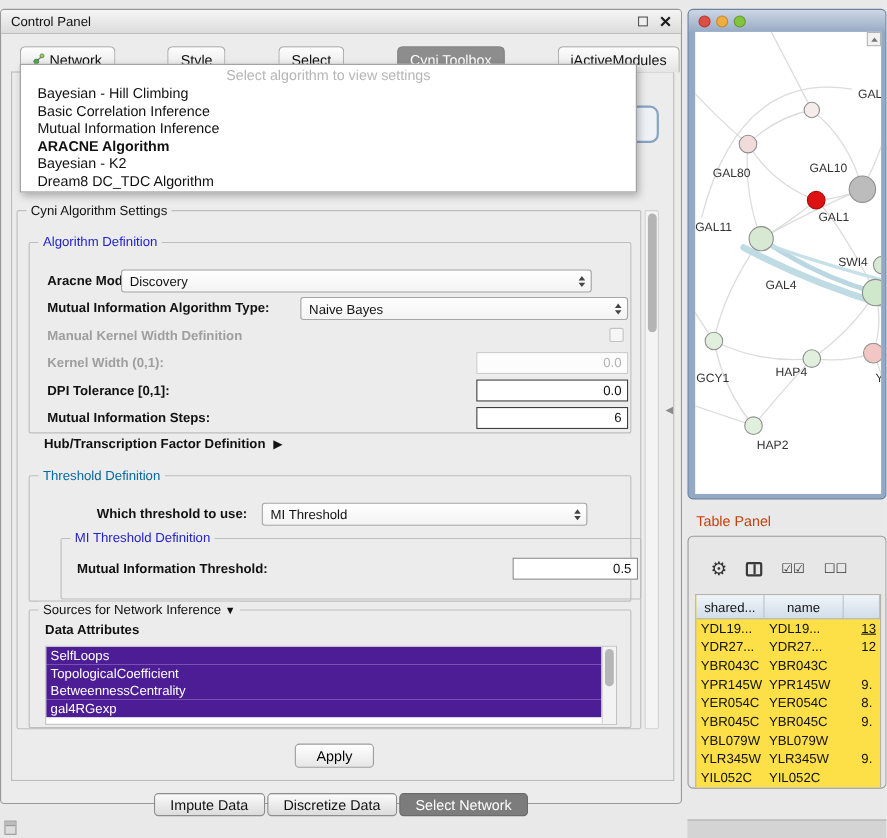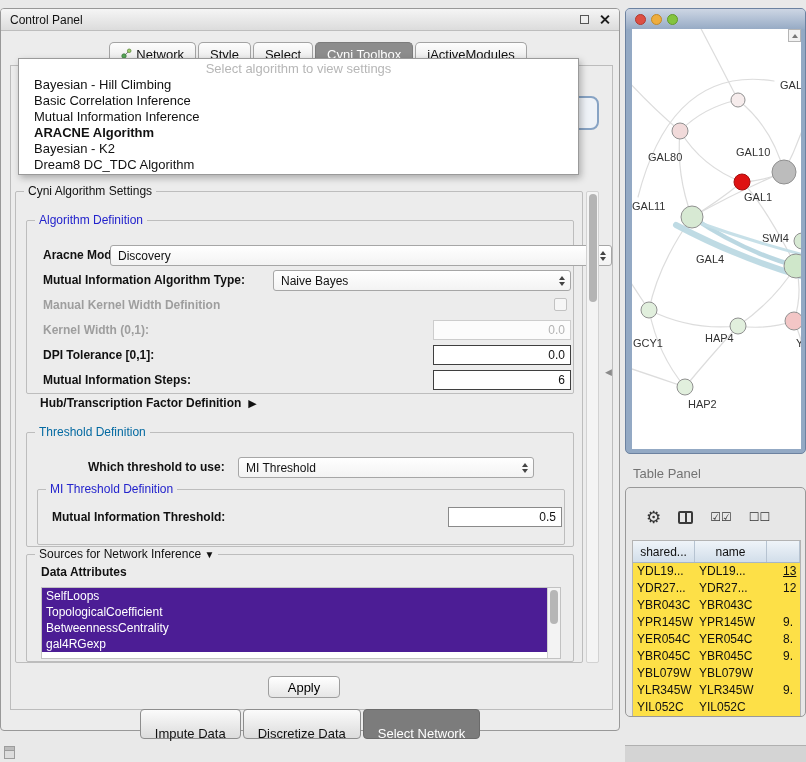--- a/index.html
+++ b/index.html
@@ -8,21 +8,21 @@
 
   
   .cpw{position:absolute;left:0;top:8px;width:620px;height:723px;background:#ececec;border:1px solid #989898;border-radius:4px}
   .titlebar{height:22px;display:flex;align-items:center;padding:0 9px;background:linear-gradient(#f5f5f5,#dcdcdc);border-bottom:1px solid #bdbdbd;border-radius:3px 3px 0 0;font-size:12px}
   .tb-right{margin-left:auto;display:flex;align-items:center;gap:10px}
   .float-ico{width:9px;height:9px;border:1.5px solid #555;display:inline-block;background:#eee}
   .close-ico{position:relative;width:11px;height:11px;display:inline-block}
   .close-ico::before,.close-ico::after{content:'';position:absolute;left:5px;top:0;width:2px;height:11px;background:#1d1d1d}
   .close-ico::before{transform:rotate(45deg)}.close-ico::after{transform:rotate(-45deg)}
 
-  .toptabs{position:absolute;left:16px;right:0;top:32px;height:25px;display:flex;justify-content:center;align-items:flex-end;z-index:2}
+  .toptabs{position:absolute;left:16px;right:0;top:32px;height:25px;display:flex;justify-content:space-between;align-items:flex-end;z-index:2}
   .tab{display:flex;align-items:center;gap:4px;height:24px;padding:0 11px;border:1px solid #a3a3a3;border-bottom:none;border-radius:5px 5px 0 0;background:linear-gradient(#fdfdfd,#e4e4e4);font-size:13px;margin:0 1px;white-space:nowrap}
   .tab.active{background:#8d8d8d;color:#fff;border-color:#7c7c7c}
   .content{position:absolute;left:9px;top:56px;width:603px;height:645px;border:1px solid #bcbcbc;background:#ececec}
 
   
   .group{position:absolute;border:1px solid #bdbdbd;border-radius:2px}
   .gtitle{position:absolute;top:-8px;left:8px;background:#ececec;padding:0 4px;font-size:12px;white-space:nowrap}
   .gtitle.blue{color:#2323cc}
   .gtitle.green{color:#0369a1}
   .lbl{position:absolute;font-weight:bold;font-size:12px;white-space:nowrap}
@@ -49,21 +49,21 @@
   .attr-item.sel{background:#4c1d95;color:#fff}
   .alist-scroll{position:absolute;right:0;top:0;width:13px;bottom:0;background:#f3f3f3;border-left:1px solid #d0d0d0}
   .alist-thumb{position:absolute;left:2px;top:2px;width:8px;height:34px;background:#b6b6b6;border-radius:4px}
 
   .set-scroll{position:absolute;left:585px;top:182px;width:13px;height:472px;background:#f4f4f4;border:1px solid #d2d2d2;border-radius:2px}
   .set-thumb{position:absolute;left:2px;top:2px;width:8px;height:108px;background:#b4b4b4;border-radius:4px}
 
   .apply{position:absolute;left:267px;top:667px;width:72px;height:22px;border:1px solid #9e9e9e;border-radius:4px;background:linear-gradient(#ffffff,#e6e6e6);font-size:13px;font-family:"Liberation Sans",sans-serif}
 
   .bottomtabs{position:absolute;left:0;right:0;top:700px;text-align:center;white-space:nowrap}
-  .btab{display:inline-block;height:21px;line-height:19px;padding:14px 14px;border:1px solid #8d8d8d;border-radius:4px;background:linear-gradient(#fbfbfb,#dcdcdc);font-size:13px;margin:0 1px;vertical-align:top}
+  .btab{display:inline-block;height:21px;line-height:19px;padding:0 14px;border:1px solid #8d8d8d;border-radius:4px;background:linear-gradient(#fbfbfb,#dcdcdc);font-size:13px;margin:12px 1px;vertical-align:top}
   .btab.active{background:#7c7c7c;color:#fff;border-color:#6b6b6b}
 
   .popup{position:absolute;left:17px;top:49px;width:561px;background:#fff;border:1px solid #9a9a9a;box-shadow:2px 3px 7px rgba(0,0,0,.28);z-index:50;padding:1px 12px}
   .pp-ph{height:17px;line-height:17px;text-align:center;color:#b6b6b6;font-size:13px}
   .pp-item{height:16px;line-height:16px;padding-left:3px;font-size:13px;white-space:nowrap}
   .pp-item.sel{font-weight:bold}
 
   .corner-widget{position:absolute;left:565px;top:87px;width:33px;height:34px;border:2px solid #87a3c4;border-radius:8px;background:#eef2f7;z-index:5}
   .split-arrow{position:absolute;left:604px;top:358px;font-size:9px;color:#8a8a8a}
 
@@ -74,21 +74,21 @@
   .tl.red{background:#dd4f43;border:1px solid #b03a31}
   .tl.yellow{background:#eead3e;border:1px solid #c28a2a}
   .tl.green{background:#83c43f;border:1px solid #639a2c}
   .net-canvas{position:absolute;left:6px;top:20px;width:169px;height:420px;background:#fff}
   .net-canvas svg{display:block}
   svg text{font-family:"Liberation Sans",sans-serif}
   .scrollbtn{position:absolute;right:0;top:0;width:13px;height:13px;background:#f2f2f2;border:1px solid #b5b5b5;display:flex;align-items:center;justify-content:center}
   .scrollbtn i{width:0;height:0;border-left:3px solid transparent;border-right:3px solid transparent;border-bottom:4px solid #777}
 
   
-  .tp-label{position:absolute;left:633px;top:466px;font-size:13px;color:#737373}
+  .tp-label{position:absolute;left:633px;top:466px;font-size:13px;color:#c2410c}
   .tablew{position:absolute;left:625px;top:487px;width:181px;height:230px;background:#e7e7e7;border:1px solid #999;border-radius:5px;overflow:hidden}
   .tp-toolbar{position:absolute;left:0;top:16px;height:26px;display:flex;align-items:center;gap:17px;padding-left:20px}
   .gear{font-size:17px;color:#333;line-height:1}
   .colicon{width:15px;height:13px;border:2px solid #3a3a3a;border-radius:2px;position:relative}
   .colicon::before{content:'';position:absolute;left:4.5px;top:0;bottom:0;width:2px;background:#3a3a3a}
   .checks{font-size:12px;color:#333}
   .tp-table{position:absolute;left:6px;top:52px;width:169px;bottom:0;background:#fde047;border:1px solid #b3b3b3;border-bottom:none;overflow:hidden}
   .tp-head{display:flex;height:22px;background:linear-gradient(#eff4f9,#d2deea);border-bottom:1px solid #a8b6c5;font-size:12px}
   .th{line-height:22px;text-align:center;border-right:1px solid #b6c3d1;overflow:hidden;white-space:nowrap}
   .tr{display:flex;height:17px;font-size:12px}
@@ -134,21 +134,21 @@
     </nav>
   <div class="content"></div>
 
   <div class="group" style="left:14px;top:182px;width:568px;height:472px">
     <span class="gtitle">Cyni Algorithm Settings</span>
 
     <div class="group" style="left:10px;top:28px;width:548px;height:174px">
       <span class="gtitle blue">Algorithm Definition</span>
 
       <span class="lbl" style="left:16px;top:27px">Aracne Mode:</span>
-      <div class="combo" style="left:83px;top:24px;width:502px">
+      <div class="combo" style="left:83px;top:24px;width:428px">
         <span>Discovery</span>
         <span class="stepper">
             <i class="up"></i>
             <i class="dn"></i>
           </span>
       </div>
 
       <span class="lbl" style="left:16px;top:52px">Mutual Information Algorithm Type:</span>
       <div class="combo" style="left:246px;top:49px;width:298px">
         <span>Naive Bayes</span>
@@ -180,21 +180,21 @@
 
       <span class="lbl" style="left:61px;top:27px">Which threshold to use:</span>
       <div class="combo" style="left:211px;top:24px;width:296px">
         <span>MI Threshold</span>
         <span class="stepper">
             <i class="up"></i>
             <i class="dn"></i>
           </span>
       </div>
 
-      <div class="group" style="left:10px;top:56px;width:528px;height:56px">
+      <div class="group" style="left:28px;top:56px;width:528px;height:56px">
         <span class="gtitle blue">MI Threshold Definition</span>
         <span class="lbl" style="left:14px;top:20px">Mutual Information Threshold:</span>
         <input class="field mid" style="left: 410px; top: 17px; width: 114px;" readonly="" value="0.5">
       </div>
     </div>
 
     <div class="group" style="left:10px;top:362px;width:548px;height:108px">
       <span class="gtitle">
         <span>Sources for Network Inference</span>
         <span style="font-size:10px">▼</span>

